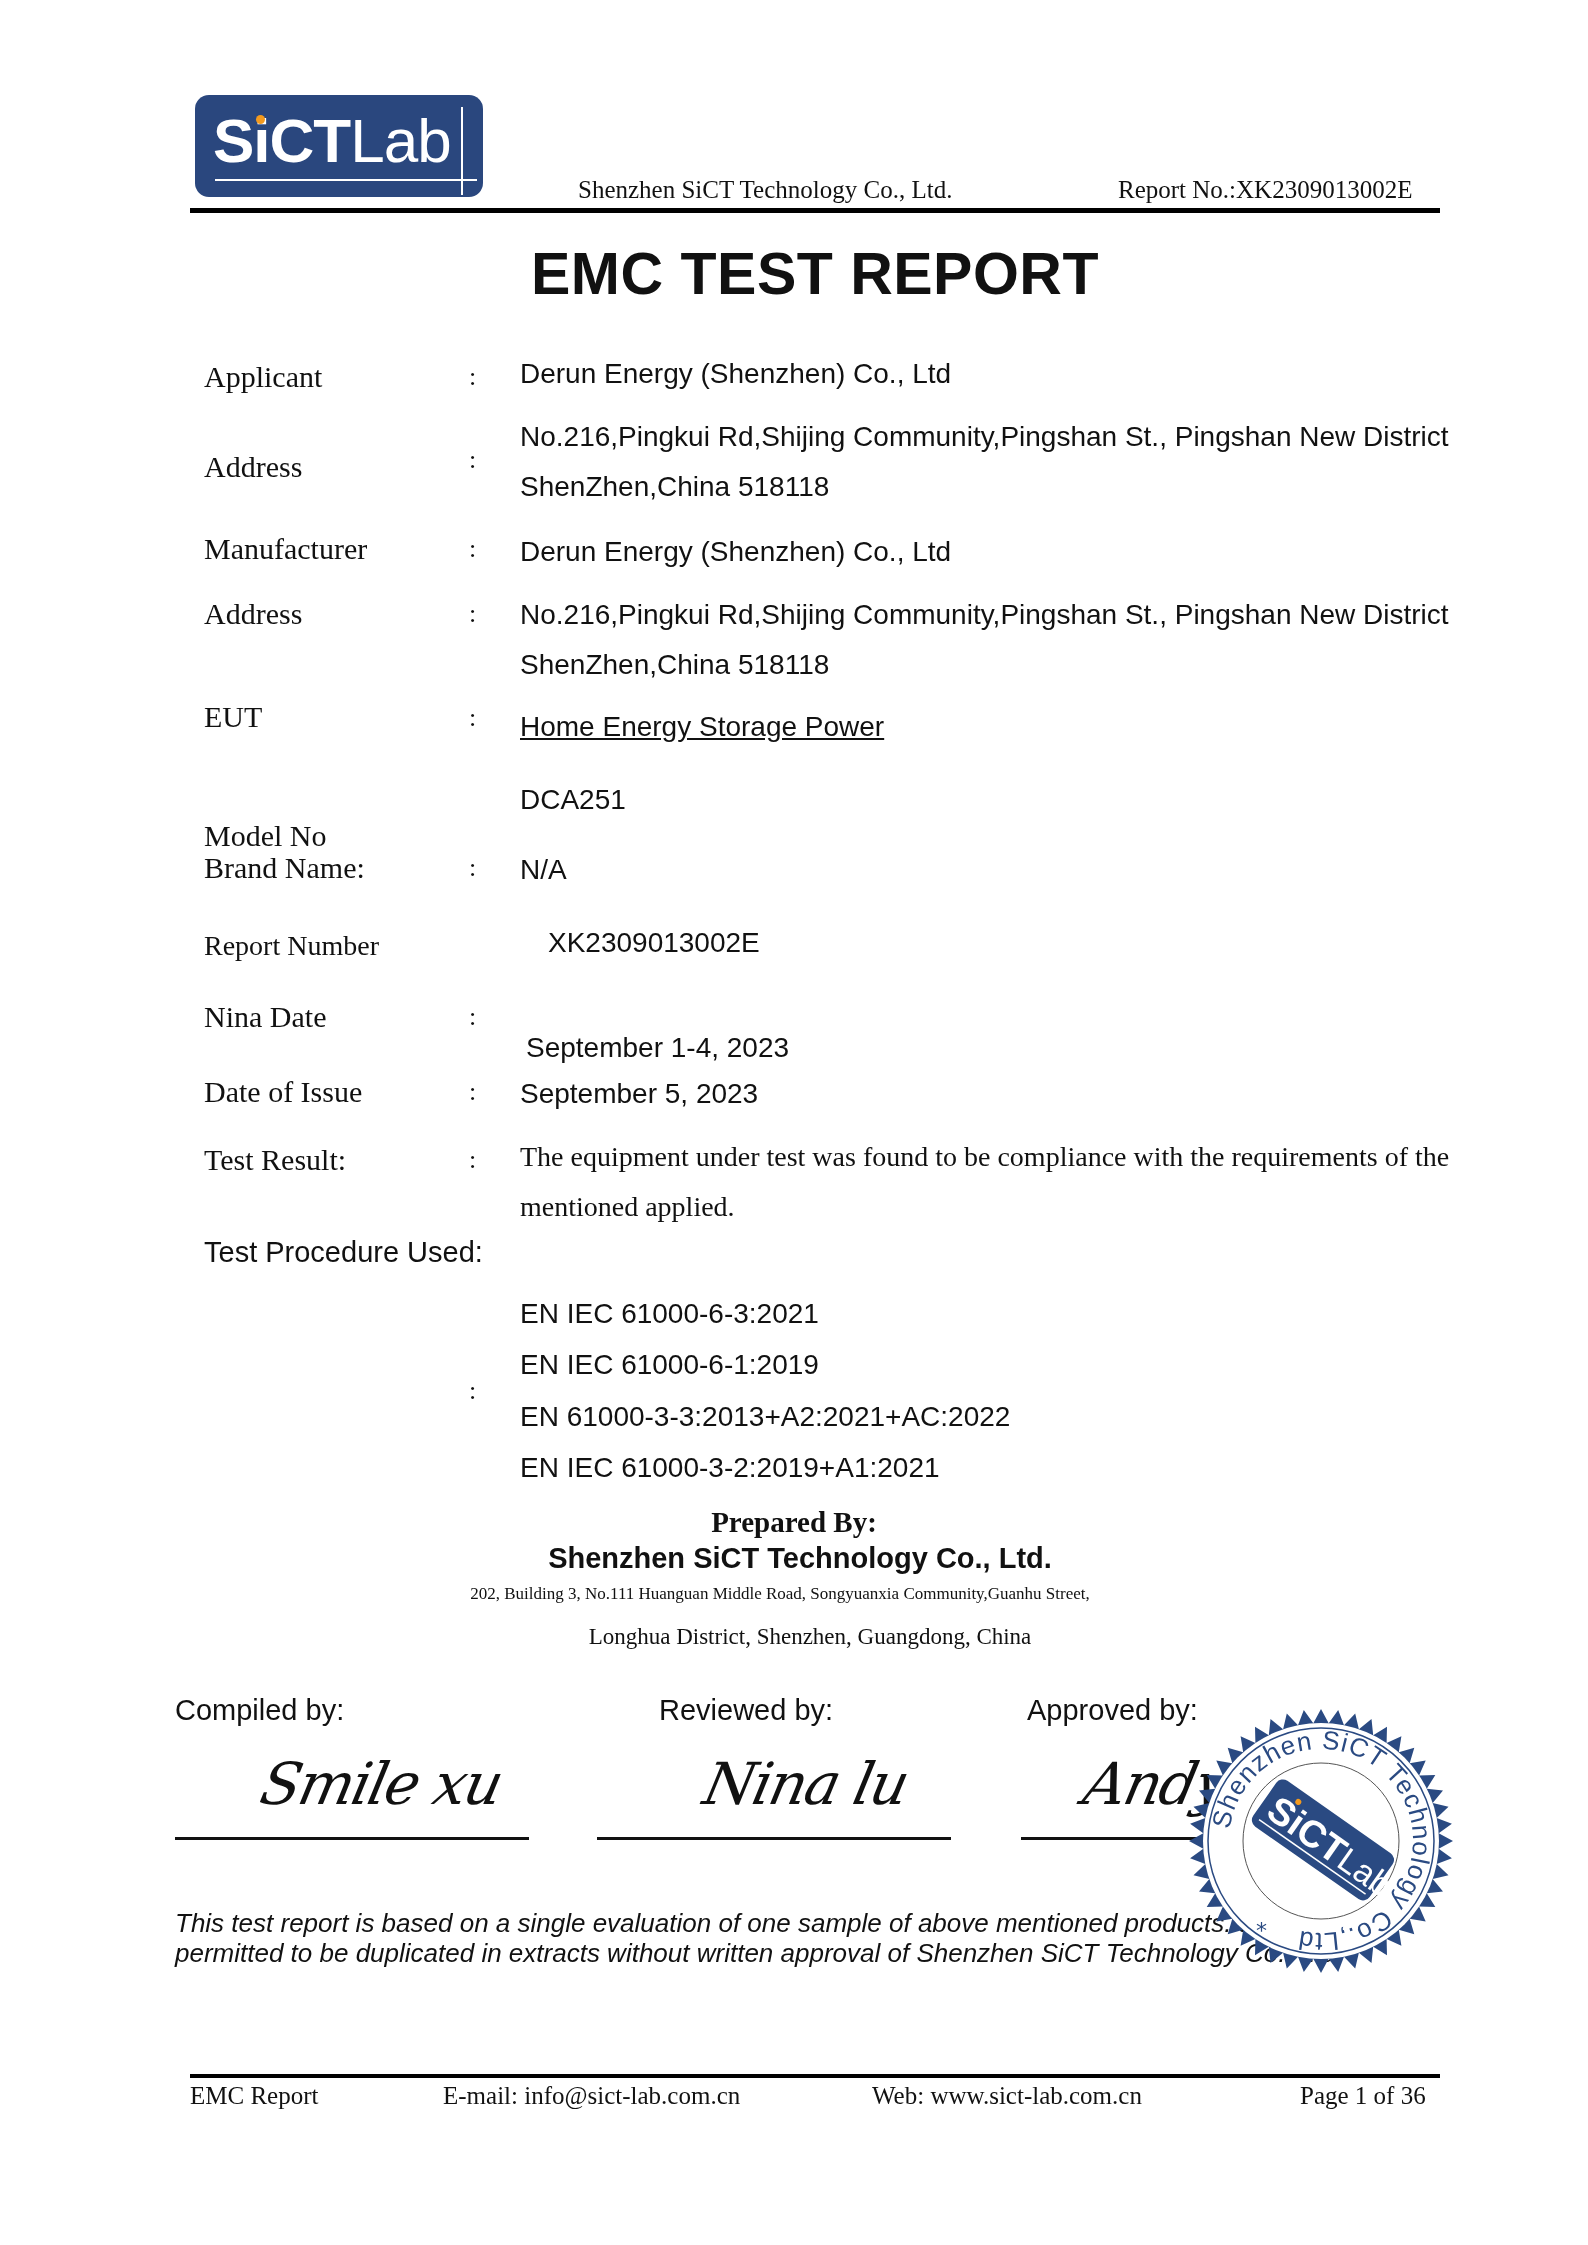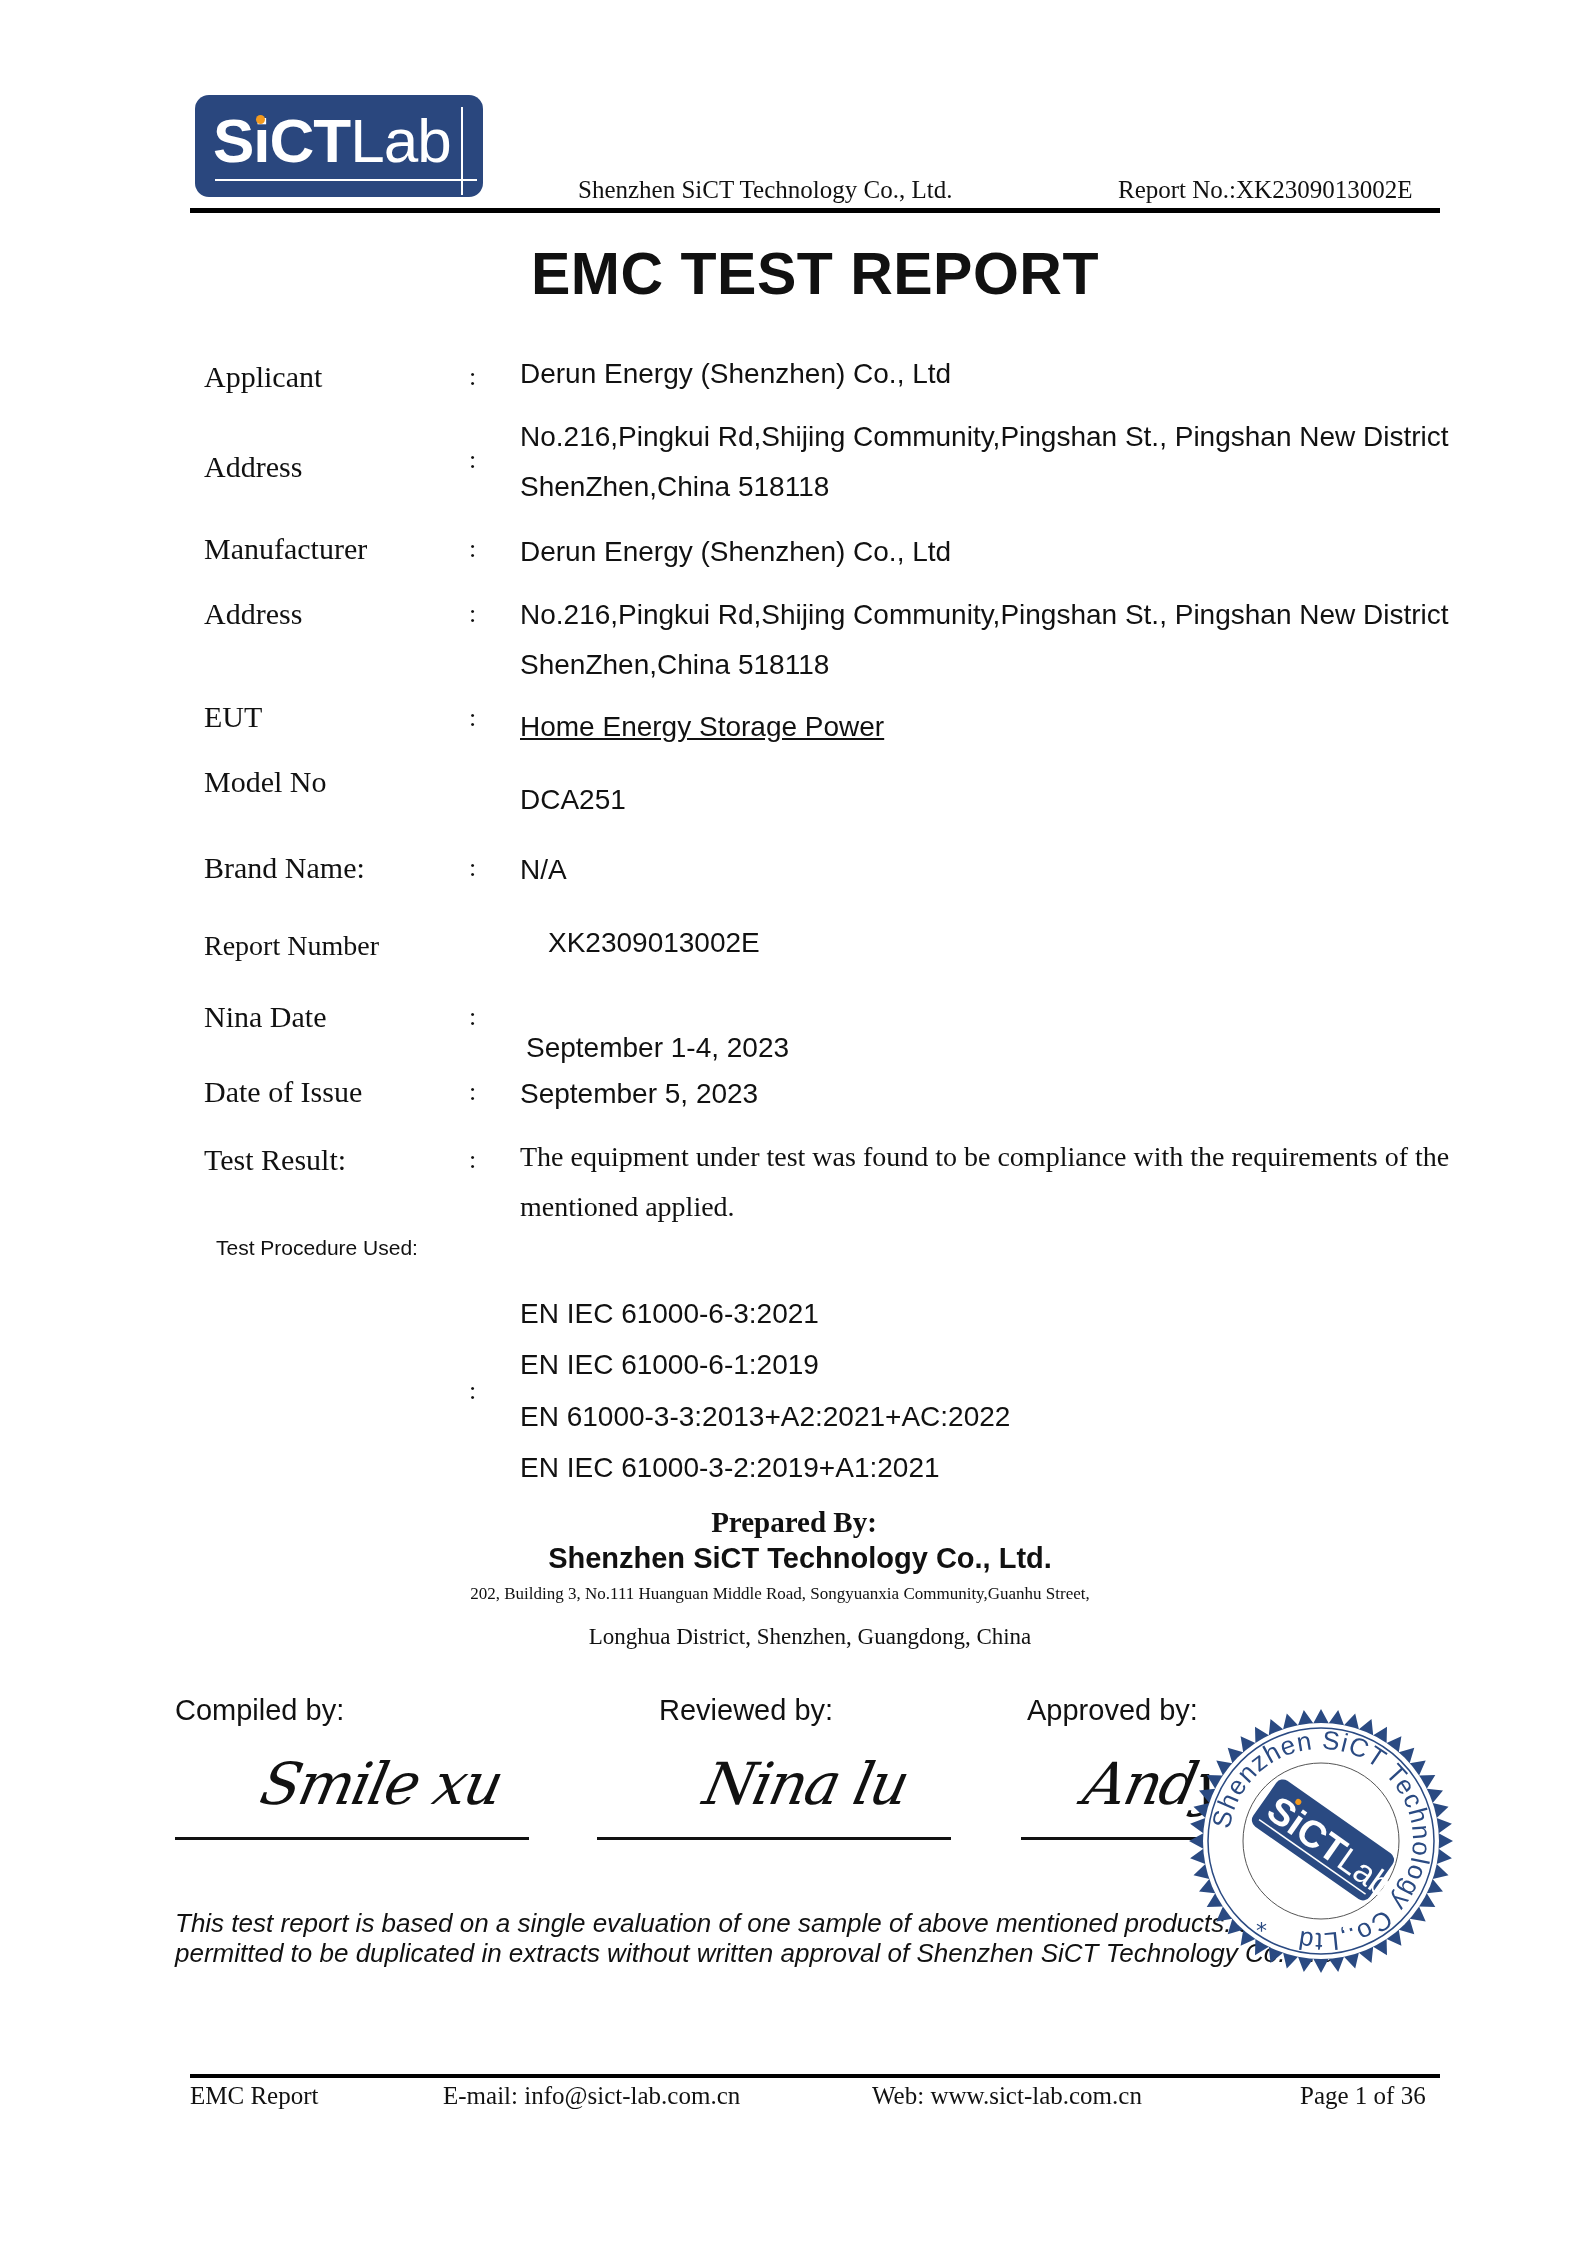--- a/index.html
+++ b/index.html
@@ -20,21 +20,21 @@
   .hdr-rule { left: 190px; top: 208px; width: 1250px; height: 5px; background: #000; }
 
   .title { left: 0; width: 1630px; top: 240px; text-align: center; font-family: "Liberation Sans", sans-serif; font-weight: bold; font-size: 59px; letter-spacing: 0.5px; }
 
   
   .row-label { left: 204px; font-size: 30px; }
   .row-colon { left: 469px; font-size: 26px; }
   .row-value { left: 520px; font-size: 28px; line-height: 50px; }
   .row-value-serif { left: 520px; font-size: 28px; line-height: 50px; }
 
-  .proc-label { left: 216px; top: 1236px; font-size: 21px; }
+  .proc-label { left: 204px; top: 1236px; font-size: 29px; }
   .std { left: 520px; font-size: 28px; }
 
   
   .prep-by { left: 0; width: 1588px; text-align: center; top: 1506px; font-weight: bold; font-size: 29px; }
   .prep-company { left: 0; width: 1600px; text-align: center; top: 1542px; font-weight: bold; font-size: 29px; }
   .prep-addr1 { left: 0; width: 1560px; text-align: center; top: 1584px; font-size: 17px; }
   .prep-addr2 { left: 0; width: 1620px; text-align: center; top: 1624px; font-size: 23px; }
 
   
   .sig-label { top: 1694px; font-size: 29px; }
@@ -82,21 +82,21 @@
 
   <div class="abs serif row-label" style="top:597px;">Address</div>
   <div class="abs serif row-colon" style="top:599px;">:</div>
   <div class="abs sans row-value" style="top:590px;">No.216,Pingkui Rd,Shijing Community,Pingshan St., Pingshan New District</div>
   <div class="abs sans row-value" style="top:640px;">ShenZhen,China 518118</div>
 
   <div class="abs serif row-label" style="top:700px;">EUT</div>
   <div class="abs serif row-colon" style="top:703px;">:</div>
   <div class="abs sans row-value" style="top:702px;text-decoration:underline;">Home Energy Storage Power</div>
 
-  <div class="abs serif row-label" style="top:765px;">Model No</div>
+  <div class="abs serif row-label" style="top:819px;">Model No</div>
   <div class="abs sans row-value" style="top:775px;">DCA251</div>
 
   <div class="abs serif row-label" style="top:851px;">Brand Name:</div>
   <div class="abs serif row-colon" style="top:853px;">:</div>
   <div class="abs sans row-value" style="top:845px;">N/A</div>
 
   <div class="abs serif row-label" style="top:930px; font-size:28px;">Report Number</div>
   <div class="abs sans row-value" style="top:918px;margin-left:28px;">XK2309013002E</div>
 
   <div class="abs serif row-label" style="top:1000px;">Nina Date</div>

